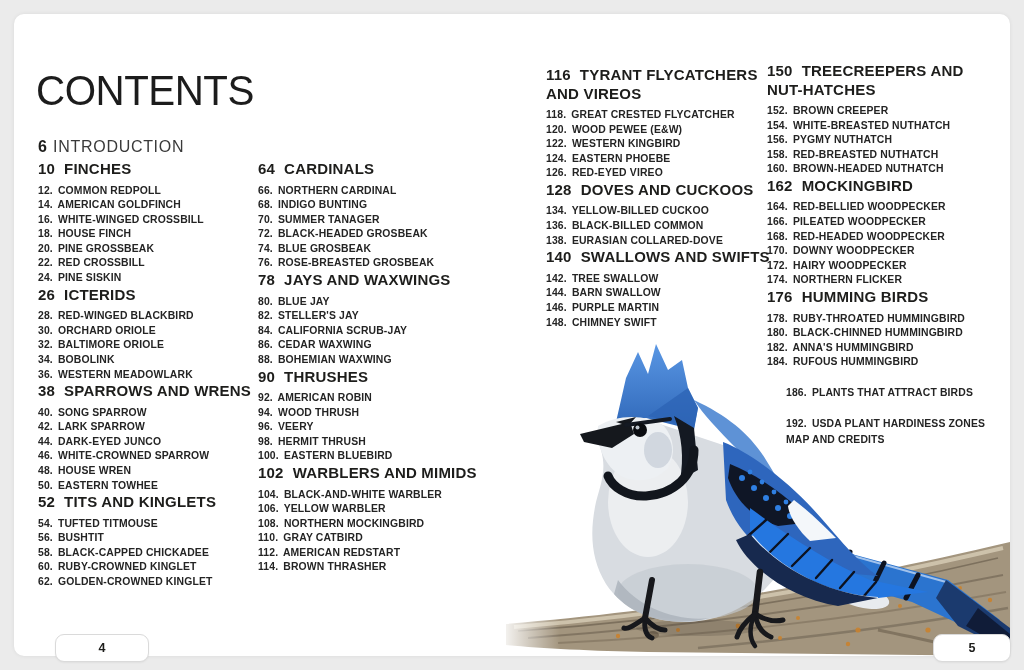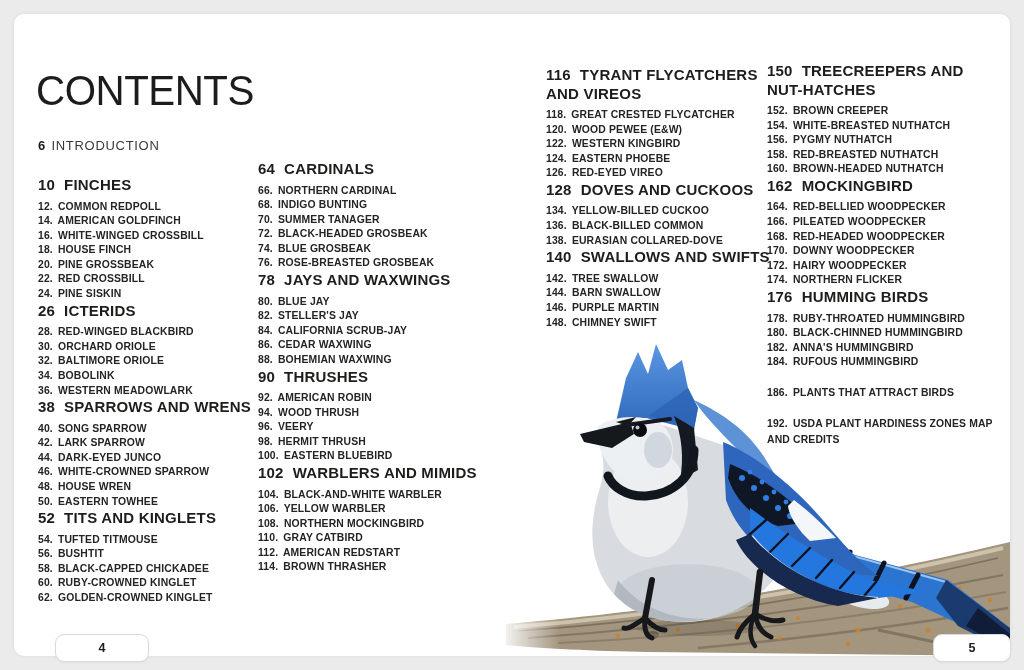--- a/index.html
+++ b/index.html
@@ -16,40 +16,40 @@
     padding-left:24px;
   }
   .title{
     position:absolute;left:22px;top:56px;
     font-size:42px;font-weight:300;color:#1c1c1c;
     letter-spacing:-0.5px;line-height:1;
     transform:scaleX(.96);transform-origin:left;
   }
   .intro{
     position:absolute;left:24px;top:124px;
-    font-size:13px;color:#3a3a3a;letter-spacing:.7px;
+    font-size:16px;color:#3a3a3a;letter-spacing:.7px;
   }
   .intro .num{font-weight:bold;color:#1d1d1b;margin-right:6px;letter-spacing:.2px;}
   .col{position:absolute;}
-  .col1{left:24px;top:162px;width:218px;}
+  .col1{left:24px;top:146px;width:218px;}
   .col2{left:244px;top:146px;width:222px;}
   .col3{left:532px;top:52px;width:224px;}
   .col4{left:753px;top:48px;width:233px;}
   .section + .section{}
   .section.loose{margin-top:15px;}
   .sec-head{
     font-size:15px;font-weight:bold;line-height:18.5px;
     letter-spacing:.2px;color:#1d1d1b;margin:0 0 5px 0;
   }
   .sec-num{margin-right:9px;text-align:center;}
   .entry{
     font-size:10.4px;font-weight:bold;line-height:14.6px;
     letter-spacing:.15px;color:#242424;
   }
-  .loose .entry{line-height:16px;}
+  .loose .entry{line-height:16px;margin-left:19px;}
   .entry-num{margin-right:2px;}
   .photo{position:absolute;left:484px;top:316px;width:512px;height:326px;}
   .page-tab{
     position:absolute;height:26px;z-index:5;
     background:#ffffff;border:1px solid #dadada;border-radius:9px;
     box-shadow:0 1px 2px rgba(0,0,0,.05);
     display:flex;align-items:center;justify-content:center;
     font-size:12.5px;font-weight:bold;color:#1d1d1b;
   }
   .tab-left{left:55px;bottom:8px;width:92px;}

